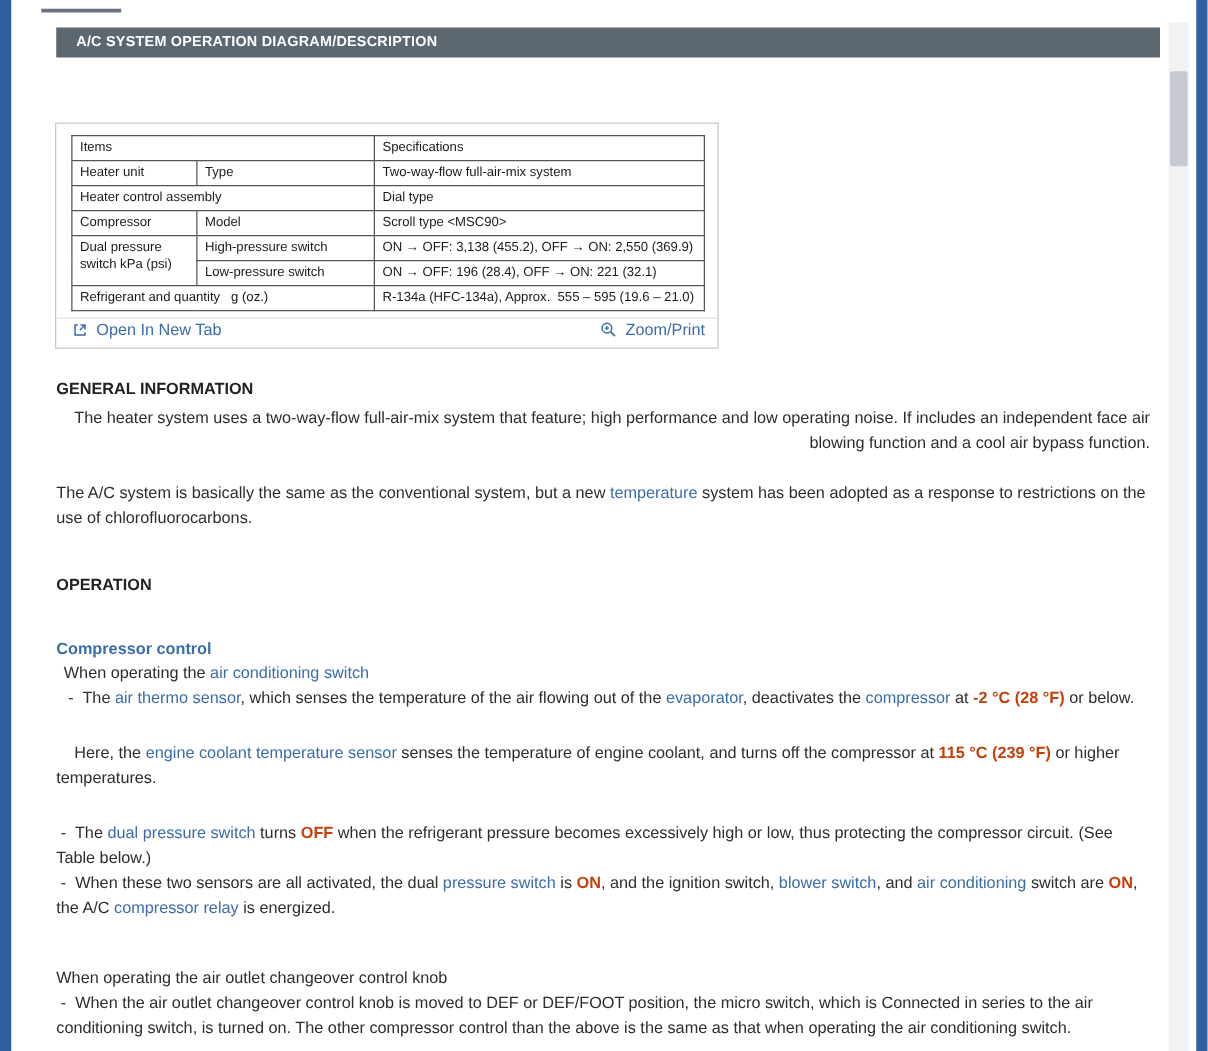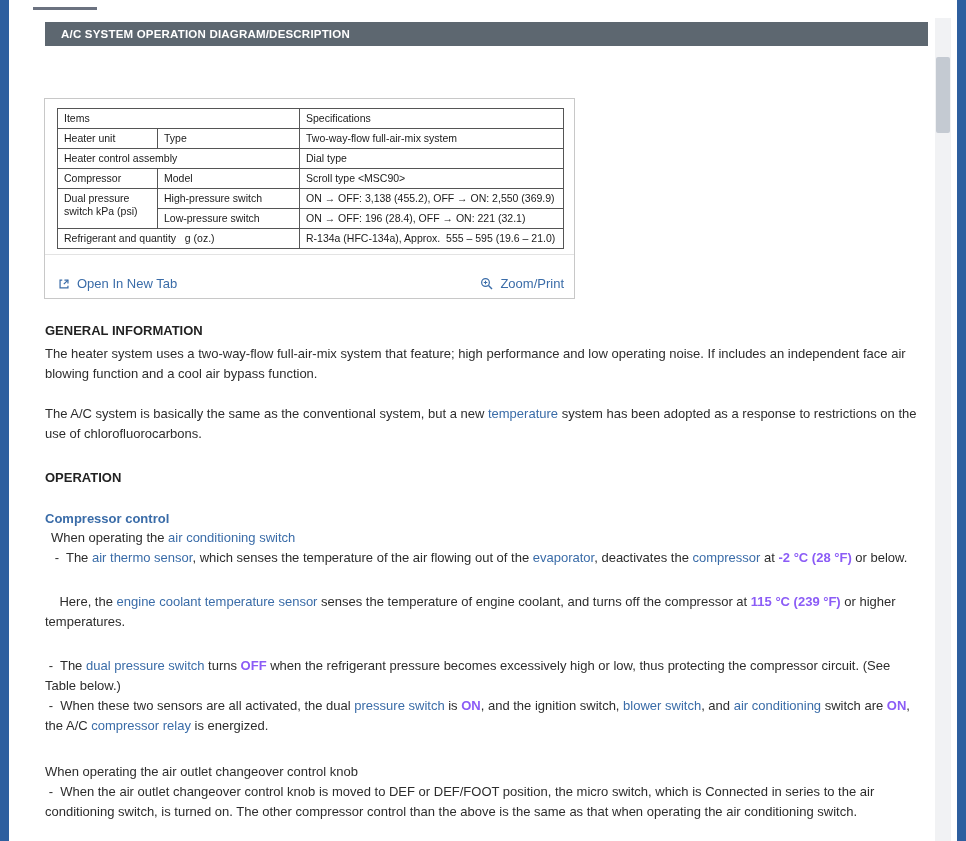--- a/index.html
+++ b/index.html
@@ -23,33 +23,33 @@
 
   .figure { margin:52px 0 0 35px; width:531px; border:1px solid #c8c8c8; background:#fff; }
   .spec-table { border-collapse:collapse; margin:9px 12px 5px 12px; width:507px; }
   .spec-table td {
     border:1px solid #555; font-size:10.5px; line-height:13px; padding:3px 6px;
     color:#1a1a1a; vertical-align:top; white-space:pre-wrap;
   }
   .c1 { width:100px; } .c2 { width:142px; }
   .figure-footer {
     display:flex; justify-content:space-between; align-items:center;
-    border-top:1px solid #e3e3e3; padding:21px 10px 7px 12px; font-size:13px;
+    border-top:1px solid #e3e3e3; padding:1px 10px 7px 12px; font-size:13px;
   }
   .fig-link { color:#3a6ca8; display:flex; align-items:center; gap:6px; cursor:pointer; }
   .fig-link svg { display:block; }
 
   .h-section { margin:24px 0 0 36px; font-size:13px; font-weight:bold; color:#222; }
   .h-sub { color:#3a6ca8; }
   .block { margin:0 15px 0 36px; color:#2d2d2d; font-size:13px; line-height:20px; }
-  .mt6 { margin-top:6px; } .mt20 { margin-top:20px; } .mt24 { margin-top:24px; }
-  .mt26 { margin-top:26px; } .mt2 { margin-top:2px;margin-left:42px; }
+  .mt6 { margin-top:6px;text-align:right; } .mt20 { margin-top:20px; } .mt24 { margin-top:24px; }
+  .mt26 { margin-top:36px; } .mt2 { margin-top:2px;margin-left:42px; }
   p.body { margin:0; white-space:pre-wrap; }
   .seg-link { color:#3a6ca8; cursor:pointer; }
-  .seg-b { font-weight:bold; color:#8b5cf6; }
+  .seg-b { font-weight:bold; color:#c2410c; }
 </style>
 </head>
 <body>
 
 <div class="content">
 
   <div class="header-bar">A/C SYSTEM OPERATION DIAGRAM/DESCRIPTION</div>
 
   <div class="figure">
     <table class="spec-table">

